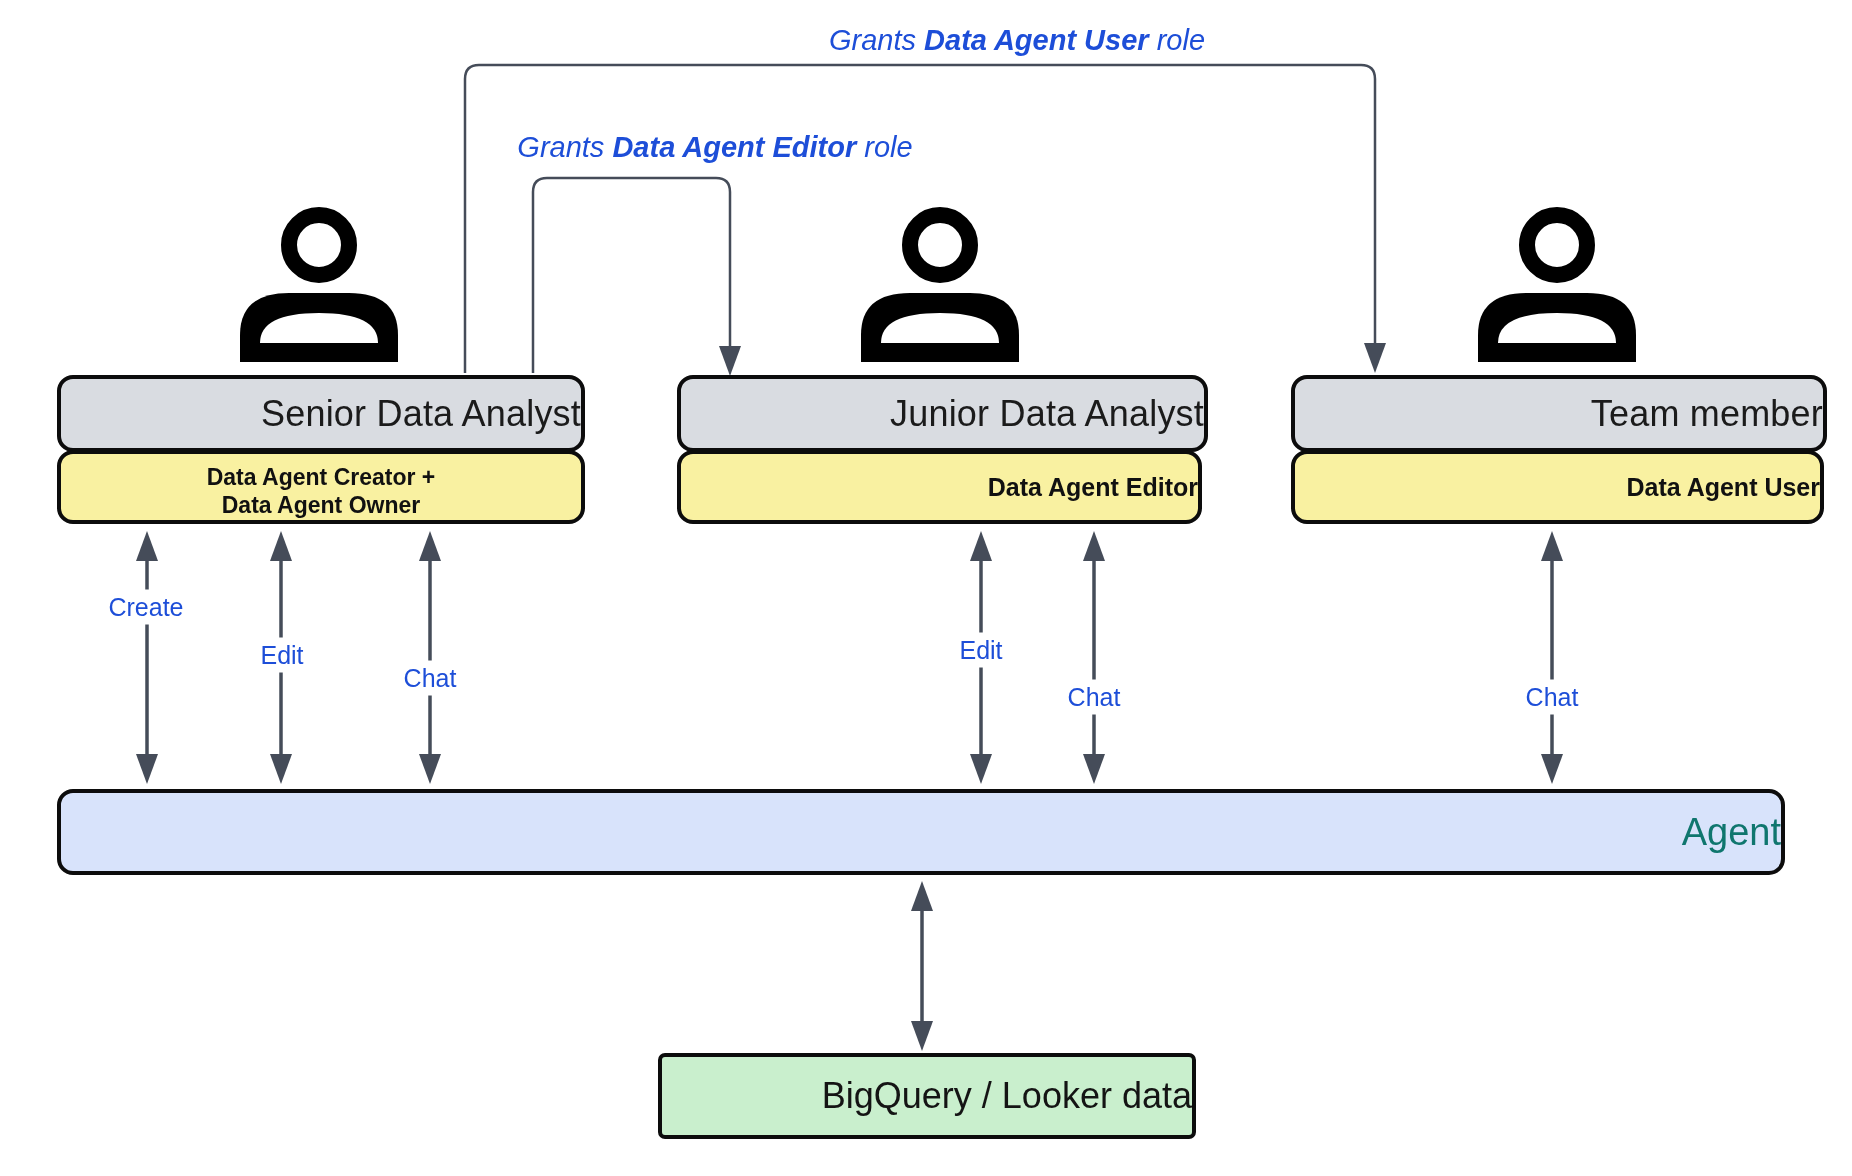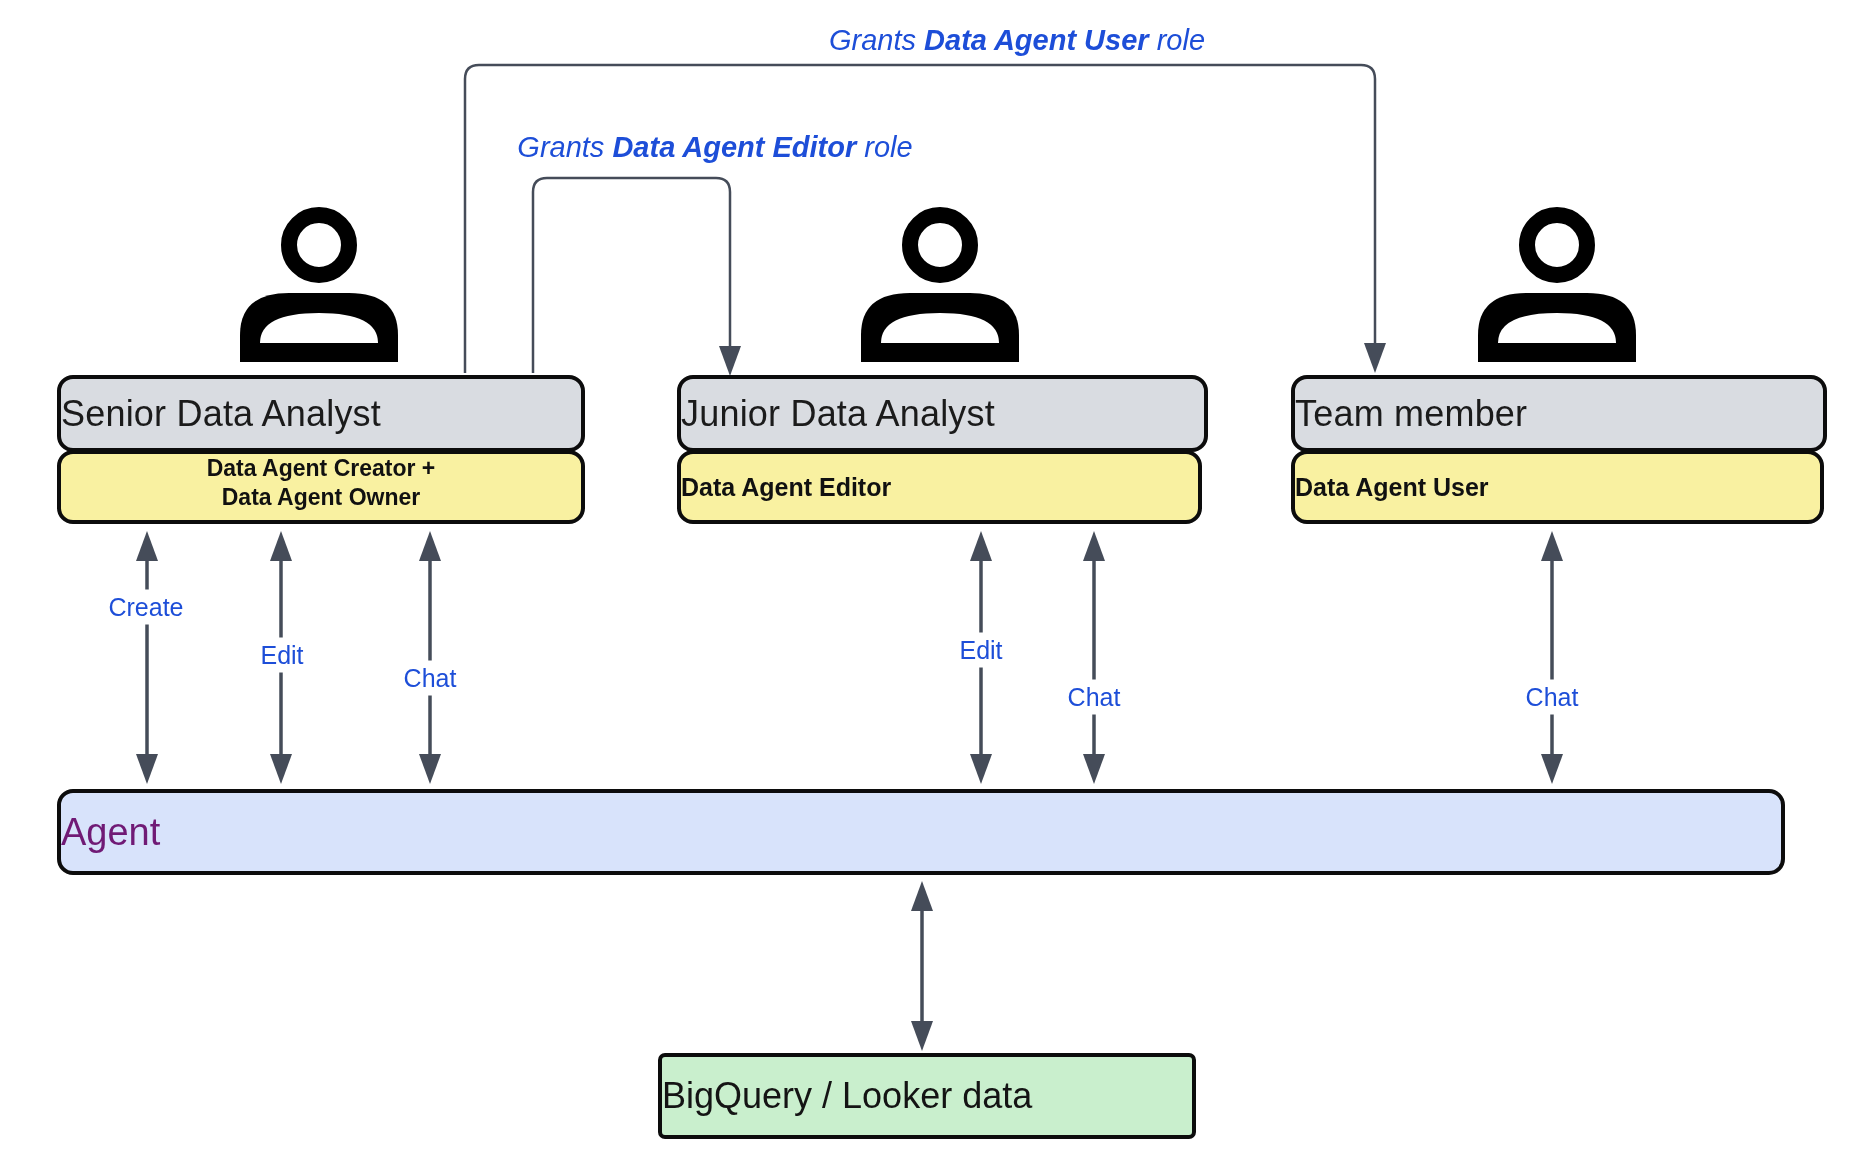--- a/index.html
+++ b/index.html
@@ -3,26 +3,26 @@
 <meta charset="utf-8">
 <style>
   html,body{margin:0;padding:0;background:#ffffff;}
   .canvas{
     position:relative;width:1852px;height:1176px;background:#ffffff;overflow:hidden;
     font-family:"Liberation Sans", sans-serif;
   }
   svg.connectors{position:absolute;left:0;top:0;width:1852px;height:1176px;}
   .box{
     position:absolute;box-sizing:border-box;border:4px solid #0c0c0c;border-radius:16px;
-    display:flex;align-items:center;justify-content:flex-start;text-align:center;
+    display:flex;align-items:center;justify-content:flex-end;text-align:center;
   }
   .actor-title{background:#d9dce1;font-size:36px;color:#1b1b1b;letter-spacing:.2px;}
   .actor-role{background:#f9f1a1;font-weight:bold;color:#111;font-size:25px;}
   .actor-role.two-line{font-size:23px;line-height:1.25;flex-direction:column;}
-  .agent-bar{background:#d8e3fb;font-size:38px;color:#701a75;}
+  .agent-bar{background:#d8e3fb;font-size:38px;color:#0f766e;}
   .data-box{background:#c9efcd;font-size:36px;color:#141414;border-radius:7px;}
   .action-label{
     position:absolute;transform:translate(-50%,-50%);background:#ffffff;
     padding:3px 8px;font-size:25px;color:#1d4ed8;white-space:nowrap;
   }
   .grant-label{
     position:absolute;transform:translate(-50%,-50%);background:#ffffff;
     padding:2px 6px;font-size:29px;font-style:italic;color:#1d4ed8;white-space:nowrap;
   }
   .grant-label .emph{font-weight:bold;}

